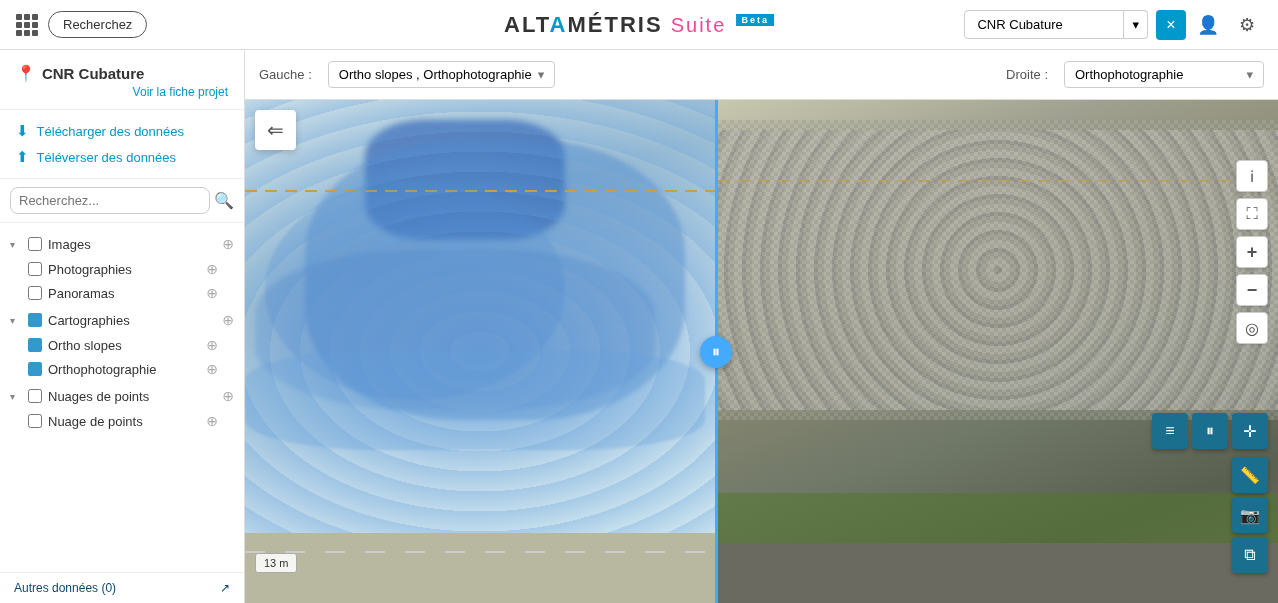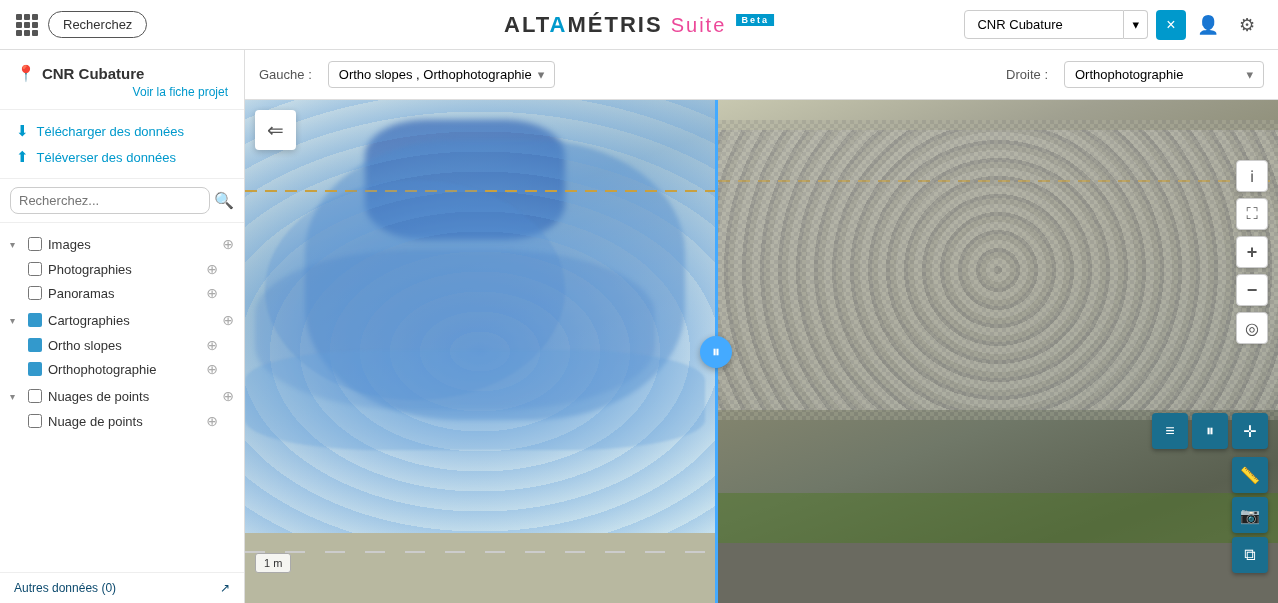--- a/index.html
+++ b/index.html
@@ -389,18 +389,18 @@
         <div style="display:flex;gap:4px;margin-bottom:4px;">
           <div class="brt-btn">≡</div>
           <div class="brt-btn">⏸</div>
           <div class="brt-btn">✛</div>
         </div>
         <div class="brt-btn" style="width:36px;align-self:flex-end;">📏</div>
         <div class="brt-btn" style="width:36px;align-self:flex-end;">📷</div>
         <div class="brt-btn" style="width:36px;align-self:flex-end;">⧉</div>
       </div>
 
-      <div class="scale-bar">1 m</div>
+      <div class="scale-bar">13 m</div>
 
 
     </div>
   </div>
 </div>
 
 </body></html>

